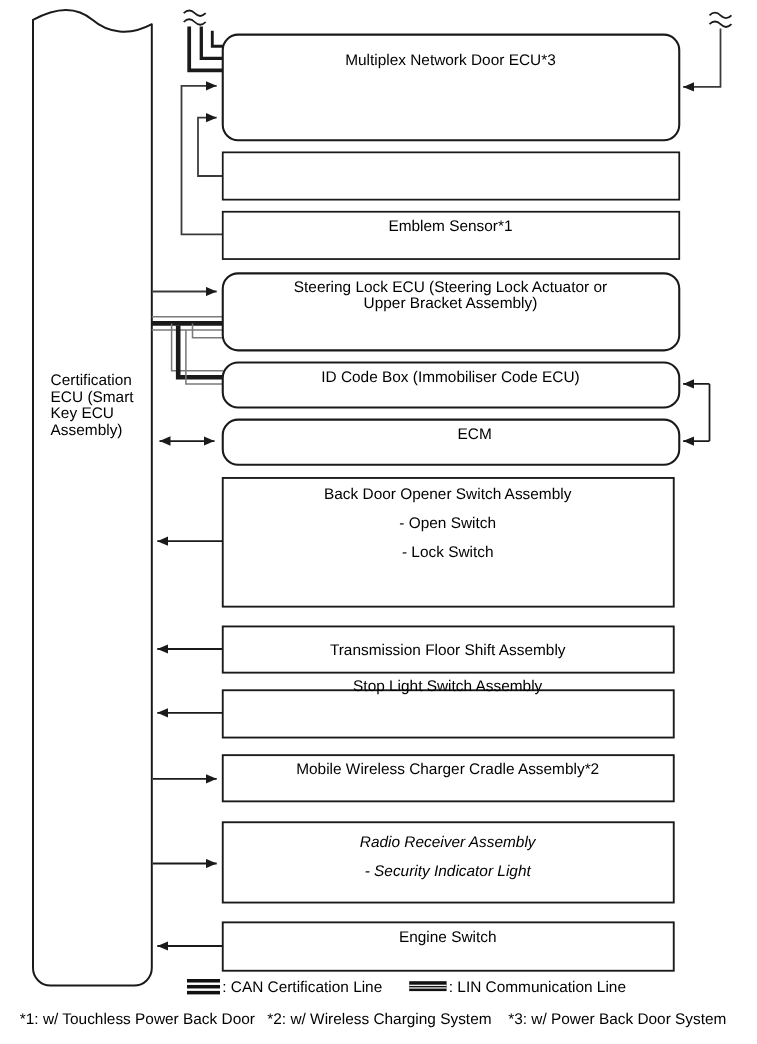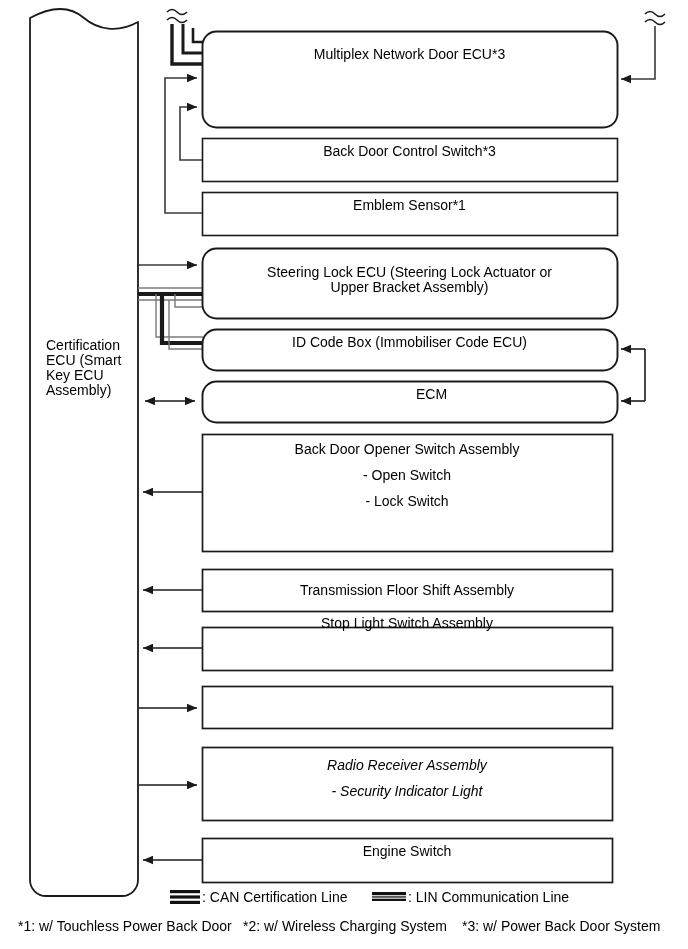--- a/index.html
+++ b/index.html
@@ -141,41 +141,41 @@
   </g>
 </svg>
 
 <div class="lbl lft" style="left:46px;top:338px;width:94px;">Certification
 ECU (Smart
 Key ECU
 Assembly)</div>
 
 <div class="lbl ctr" style="left:202px;top:47px;width:415px;">Multiplex Network Door ECU*3</div>
 
-<div class="lbl ctr" style="left:202px;top:144px;width:415px;">Back Door Control Switch*3</div>
 
 <div class="lbl ctr" style="left:202px;top:198px;width:415px;">Emblem Sensor*1</div>
 
-<div class="lbl ctr" style="left:202px;top:253px;width:415px;text-align:center;margin-top:12px;">Steering Lock ECU (Steering Lock Actuator or
+<div class="lbl ctr" style="left:202px;top:253px;width:415px;text-align:center;">Steering Lock ECU (Steering Lock Actuator or
 Upper Bracket Assembly)</div>
 
 <div class="lbl ctr" style="left:202px;top:335px;width:415px;">ID Code Box (Immobiliser Code ECU)</div>
 
 <div class="lbl ctr" style="left:202px;top:387px;width:415px;margin-left:22px;">ECM</div>
 
 <div class="lbl ctr" style="left:202px;top:443px;width:410px;line-height:13px;">Back Door Opener Switch Assembly
 
 - Open Switch
 
 - Lock Switch</div>
 
 <div class="lbl ctr" style="left:202px;top:583px;width:410px;">Transmission Floor Shift Assembly</div>
 
 <div class="lbl ctr" style="left:202px;top:616px;width:410px;">Stop Light Switch Assembly</div>
 
+<div class="lbl ctr" style="left:202px;top:692px;width:410px;">Mobile Wireless Charger Cradle Assembly*2</div>
 
 <div class="lbl ctr" style="left:202px;top:759px;width:410px;line-height:13px;font-style:italic;">Radio Receiver Assembly
 
 - Security Indicator Light</div>
 
 <div class="lbl ctr" style="left:202px;top:844px;width:410px;">Engine Switch</div>
 
 <div class="lbl lft" style="left:202px;top:890px;">: CAN Certification Line</div>
 
 <div class="lbl lft" style="left:408px;top:890px;">: LIN Communication Line</div>

